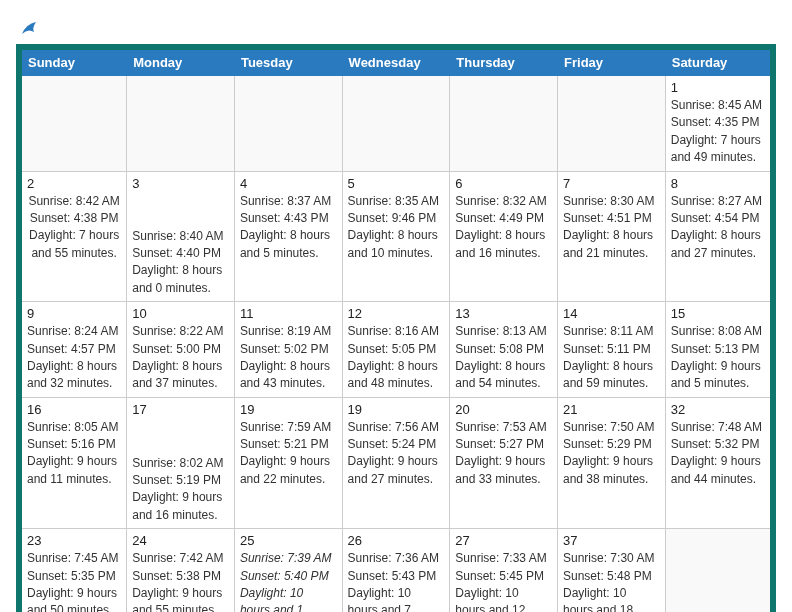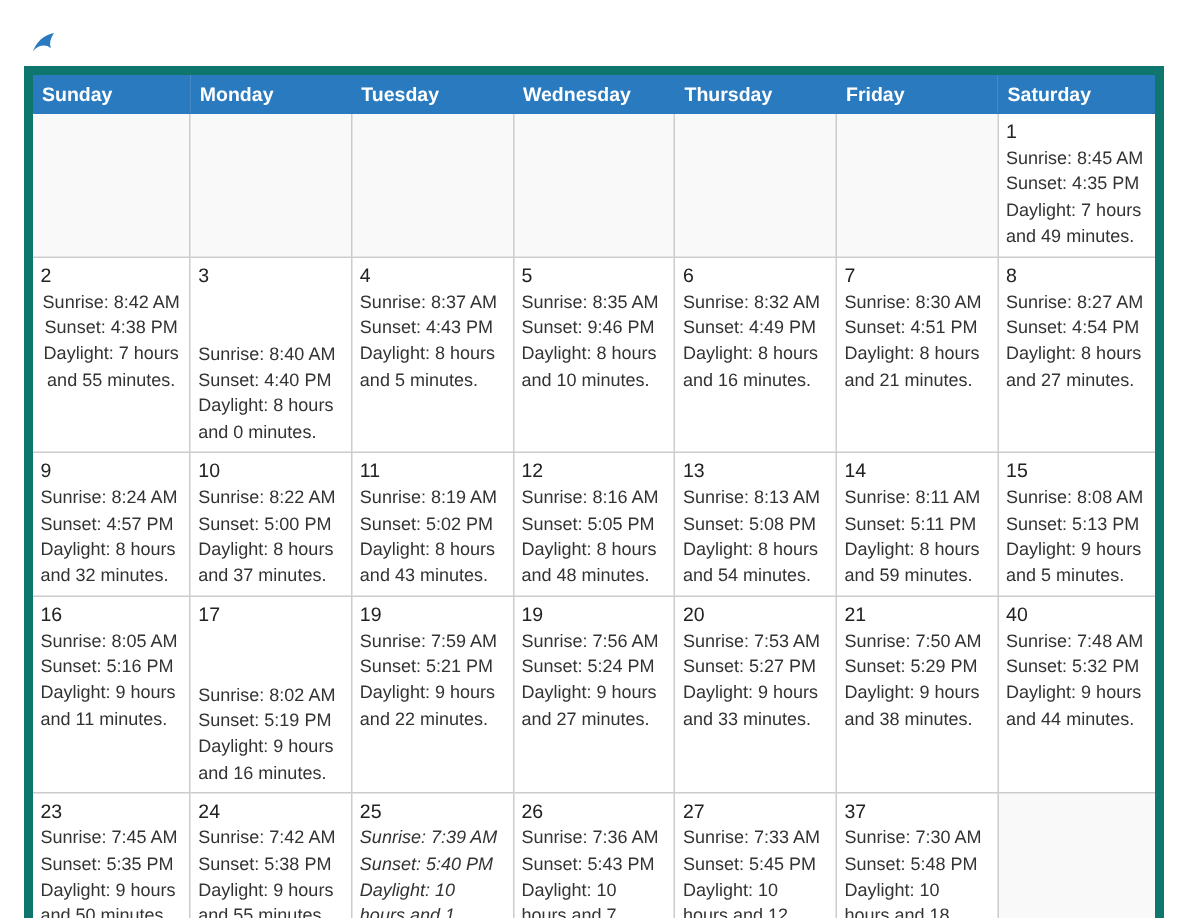--- a/index.html
+++ b/index.html
@@ -247,21 +247,21 @@
 Sunset: 5:27 PM
 Daylight: 9 hours and 33 minutes.</div>
         </td>
         <td>
           <span class="day-number">21</span>
           <div class="day-info" style="white-space: pre-line;">Sunrise: 7:50 AM
 Sunset: 5:29 PM
 Daylight: 9 hours and 38 minutes.</div>
         </td>
         <td>
-          <span class="day-number">40</span>
+          <span class="day-number">32</span>
           <div class="day-info" style="white-space: pre-line;">Sunrise: 7:48 AM
 Sunset: 5:32 PM
 Daylight: 9 hours and 44 minutes.</div>
         </td>
       </tr>
       <tr>
         <td>
           <span class="day-number">23</span>
           <div class="day-info" style="white-space: pre-line;">Sunrise: 7:45 AM
 Sunset: 5:35 PM

